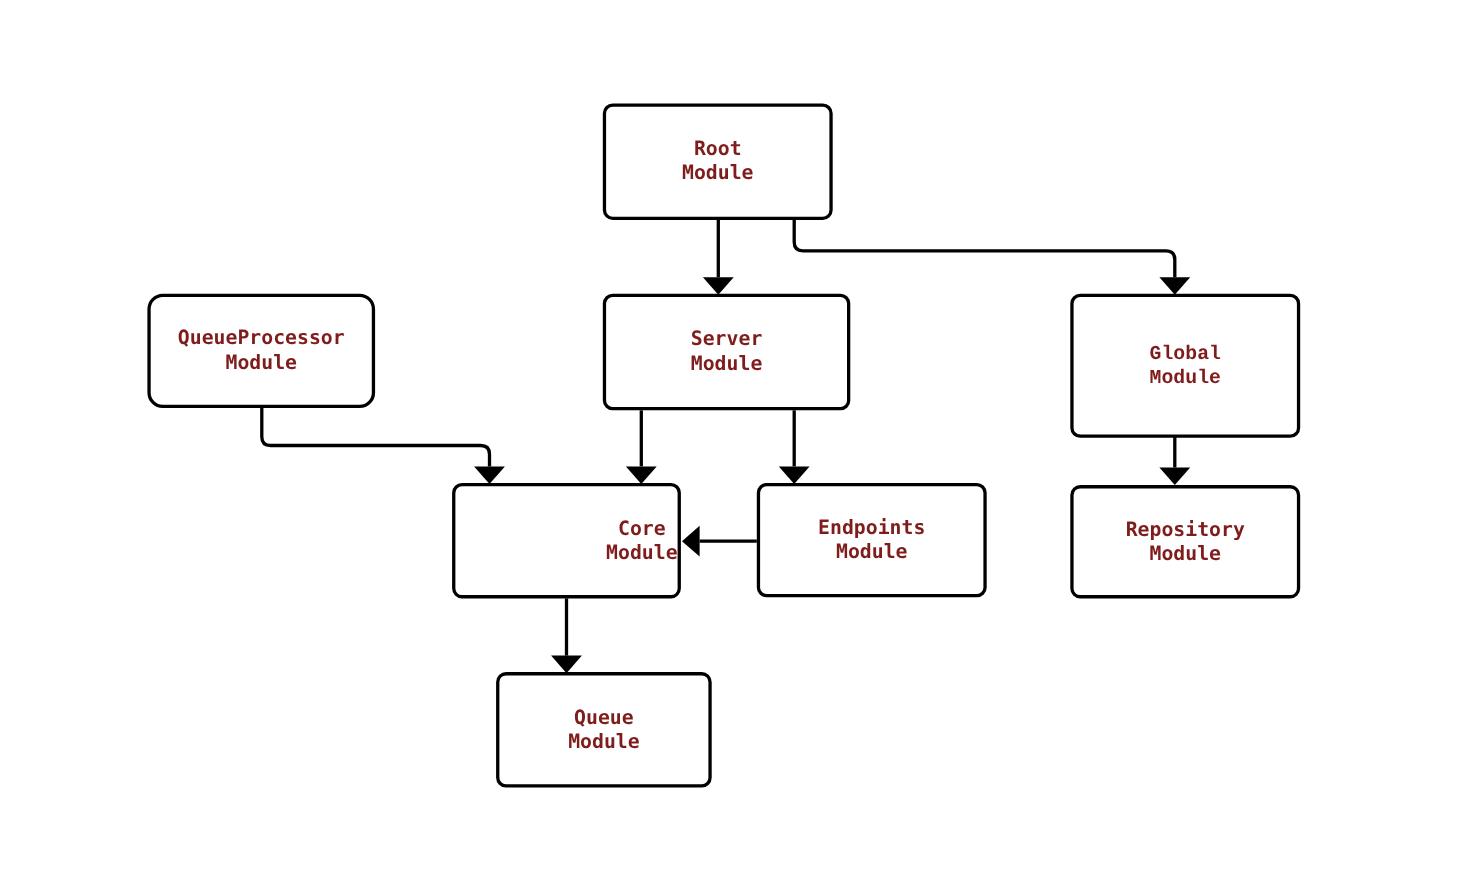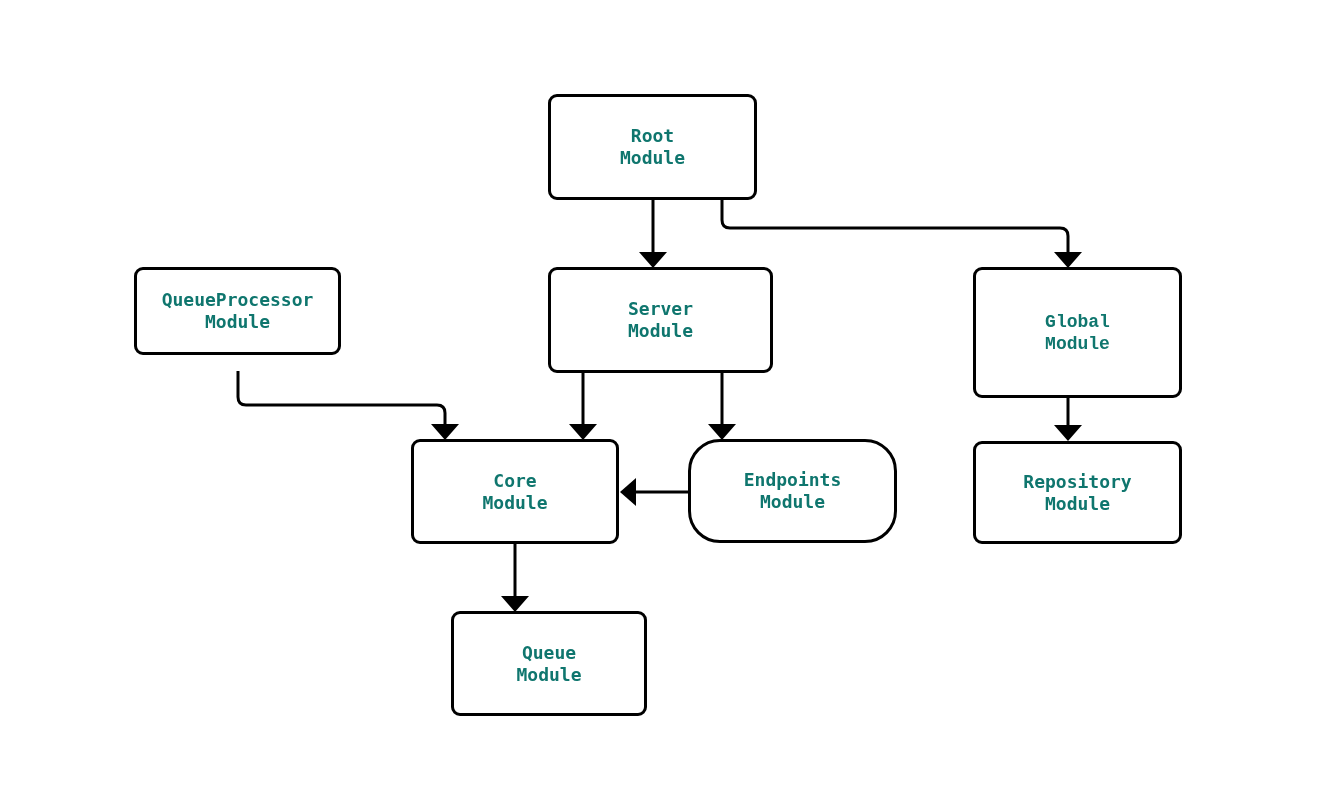--- a/index.html
+++ b/index.html
@@ -38,21 +38,21 @@
     border: 3px solid #000000;
     border-radius: 9px;
     display: flex;
     align-items: center;
     justify-content: center;
   }
   .node-label {
     font-size: 18px;
     font-weight: bold;
     line-height: 22px;
-    color: #0f766e;
+    color: #7f1d1d;
     text-align: center;
     white-space: pre-line;
   }
 </style>
 </head>
 <body>
 
 <div class="canvas">
 
   <svg class="edges-layer" width="1337" height="809" viewBox="0 0 1337 809" xmlns="http://www.w3.org/2000/svg">
@@ -96,41 +96,41 @@
       <path d="M515,544 V596"></path>
       <polygon points="501,596 529,596 515,612"></polygon>
     </g>
   </svg>
 
   <div class="node" style="left:548px; top:94px; width:209px; height:106px;">
     <span class="node-label">Root
 Module</span>
   </div>
 
-  <div class="node" style="left:134px; top:267px; width:207px; height:88px;">
+  <div class="node" style="left:134px; top:267px; width:207px; height:104px;border-radius:14px;">
     <span class="node-label">QueueProcessor
 Module</span>
   </div>
 
   <div class="node" style="left:548px; top:267px; width:225px; height:106px;">
     <span class="node-label">Server
 Module</span>
   </div>
 
   <div class="node" style="left:973px; top:267px; width:209px; height:131px;font-family:Liberation Mono, monospace;">
     <span class="node-label">Global
 Module</span>
   </div>
 
-  <div class="node" style="left:411px; top:439px; width:208px; height:105px;">
+  <div class="node" style="left:411px; top:439px; width:208px; height:105px;justify-content:flex-end;">
     <span class="node-label">Core
 Module</span>
   </div>
 
-  <div class="node" style="left:688px; top:439px; width:209px; height:104px;border-radius:32px;">
+  <div class="node" style="left:688px; top:439px; width:209px; height:104px;">
     <span class="node-label">Endpoints
 Module</span>
   </div>
 
   <div class="node" style="left:963px; top:441px; width:209px; height:103px;margin-left:10px;">
     <span class="node-label">Repository
 Module</span>
   </div>
 
   <div class="node" style="left:411px; top:611px; width:196px; height:105px;margin-left:40px;">

